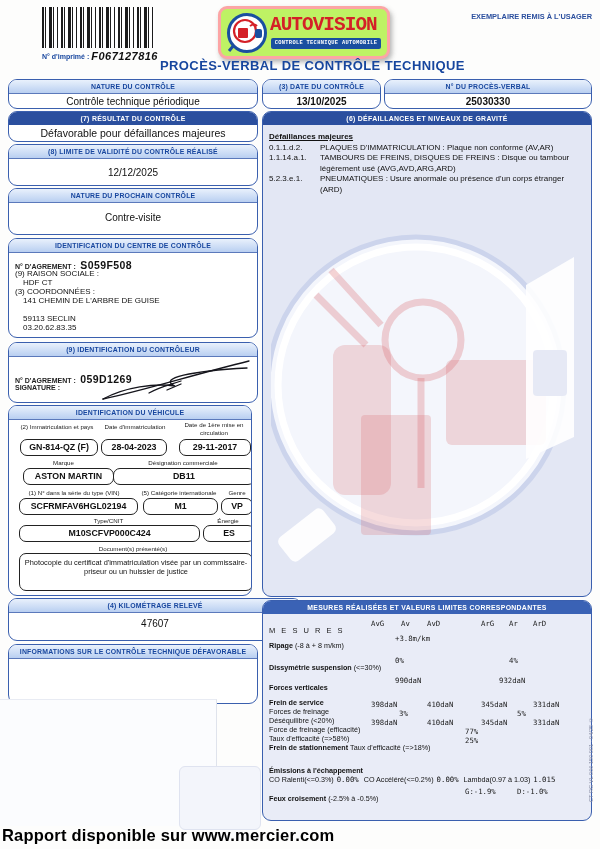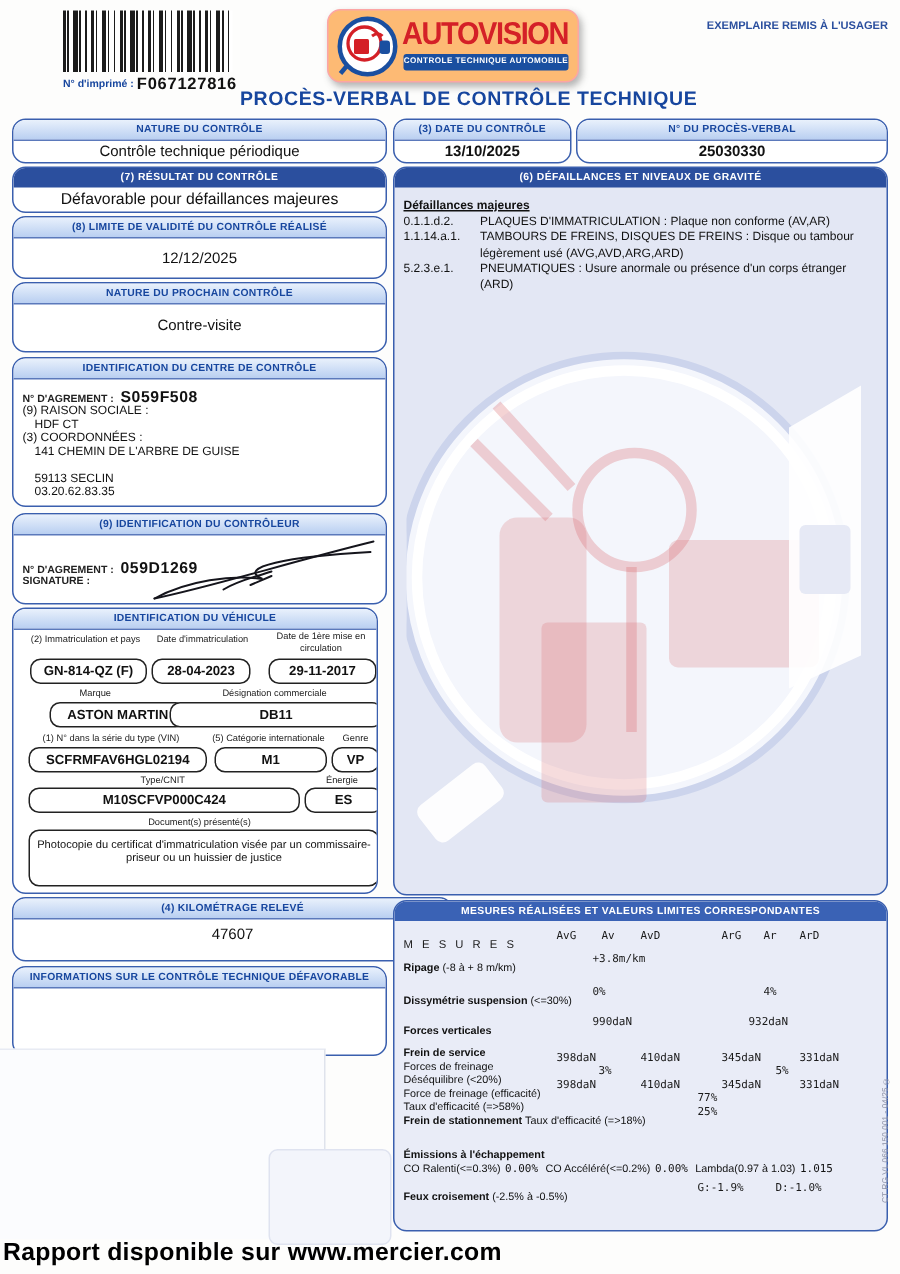--- a/index.html
+++ b/index.html
@@ -10,25 +10,25 @@
   .hdr{height:13px;line-height:13px;text-align:center;font-size:6.9px;font-weight:bold;color:#17469e;
        background:linear-gradient(#e9f1fc,#b9cff1);border-bottom:1px solid #5b79bb;letter-spacing:.2px;}
   .hdr-dark{height:13px;line-height:13px;text-align:center;font-size:6.9px;font-weight:bold;color:#fff;
        background:#2b4f9e;letter-spacing:.3px;}
   .val-c{text-align:center;font-size:10px;color:#111;}
   .val-b{text-align:center;font-size:10px;font-weight:bold;color:#111;}
   
   .barcode{position:absolute;left:42px;top:7px;width:113px;height:41px;
     background:repeating-linear-gradient(90deg,#1c1c1c 0 2px,#fff 2px 3px,#1c1c1c 3px 4px,#fff 4px 7px,#1c1c1c 7px 10px,#fff 10px 11px,#1c1c1c 11px 12px,#fff 12px 15px,#1c1c1c 15px 16px,#fff 16px 19px);}
   .imprime{position:absolute;left:42px;top:50px;font-size:7px;font-weight:bold;color:#17469e;}
-  .imprime b{font-size:11px;color:#111;letter-spacing:.5px;vertical-align:-1px;}
+  .imprime b{font-size:11px;color:#111;letter-spacing:.5px;vertical-align:-1px;font-style:italic;}
   .doc-title{position:absolute;left:160px;top:58px;font-size:13px;font-weight:bold;color:#17469e;letter-spacing:.4px;}
   .copy-note{position:absolute;right:8px;top:12px;font-size:7.4px;font-weight:bold;color:#2b4f9e;}
-  .logo{position:absolute;left:218px;top:6px;width:166px;height:47px;background:#fdba74;border:1px solid #fca5a5;
-        border-radius:9px;box-shadow:2px 3px 5px rgba(90,90,90,.45);}
+  .logo{position:absolute;left:218px;top:6px;width:166px;height:47px;background:#bef264;border:3px solid #fca5a5;
+        border-radius:9px;box-shadow:2px 3px 5px rgba(90,90,90,.45);font-family:Liberation Mono, monospace;}
   .logo-brand{position:absolute;left:49px;top:4px;font-size:21px;font-weight:bold;color:#d42027;letter-spacing:-1px;transform:scaleX(.92);transform-origin:left;}
   .logo-tag{position:absolute;left:50px;top:29px;width:110px;height:11px;background:#1a4fa0;color:#fff;font-size:5.4px;font-weight:bold;
         text-align:center;line-height:11px;letter-spacing:.3px;border-radius:2px;}
   
   .small-lb{font-size:7px;font-weight:bold;color:#222;}
   .line8{font-size:8px;color:#111;}
   
   .flabel{position:absolute;font-size:6.2px;color:#222;text-align:center;line-height:7.5px;}
   .vbox{position:absolute;height:15px;border:1.4px solid #222;border-radius:7px;background:#fff;
         text-align:center;font-size:8.8px;font-weight:bold;line-height:15px;}
@@ -142,21 +142,21 @@
 
   <div class="flabel" style="left:2px;top:17px;width:92px;">(2) Immatriculation et pays</div>
   <div class="flabel" style="left:92px;top:17px;width:68px;">Date d'immatriculation</div>
   <div class="flabel" style="left:166px;top:15px;width:78px;">Date de 1ère mise en circulation</div>
   <div class="vbox" style="left:11px;top:33px;width:76px;">GN-814-QZ (F)</div>
   <div class="vbox" style="left:92px;top:33px;width:64px;">28-04-2023</div>
   <div class="vbox" style="left:170px;top:33px;width:70px;">29-11-2017</div>
 
   <div class="flabel" style="left:10px;top:53px;width:89px;">Marque</div>
   <div class="flabel" style="left:104px;top:53px;width:140px;">Désignation commerciale</div>
-  <div class="vbox" style="left:24px;top:62px;width:89px;">ASTON MARTIN</div>
+  <div class="vbox" style="left:14px;top:62px;width:89px;">ASTON MARTIN</div>
   <div class="vbox" style="left:104px;top:62px;width:140px;">DB11</div>
 
   <div class="flabel" style="left:2px;top:83px;width:126px;">(1) N° dans la série du type (VIN)</div>
   <div class="flabel" style="left:130px;top:83px;width:80px;">(5) Catégorie internationale</div>
   <div class="flabel" style="left:212px;top:83px;width:32px;">Genre</div>
   <div class="vbox" style="left:10px;top:92px;width:117px;">SCFRMFAV6HGL02194</div>
   <div class="vbox" style="left:134px;top:92px;width:73px;">M1</div>
   <div class="vbox" style="left:212px;top:92px;width:30px;">VP</div>
 
   <div class="flabel" style="left:10px;top:111px;width:179px;">Type/CNIT</div>

